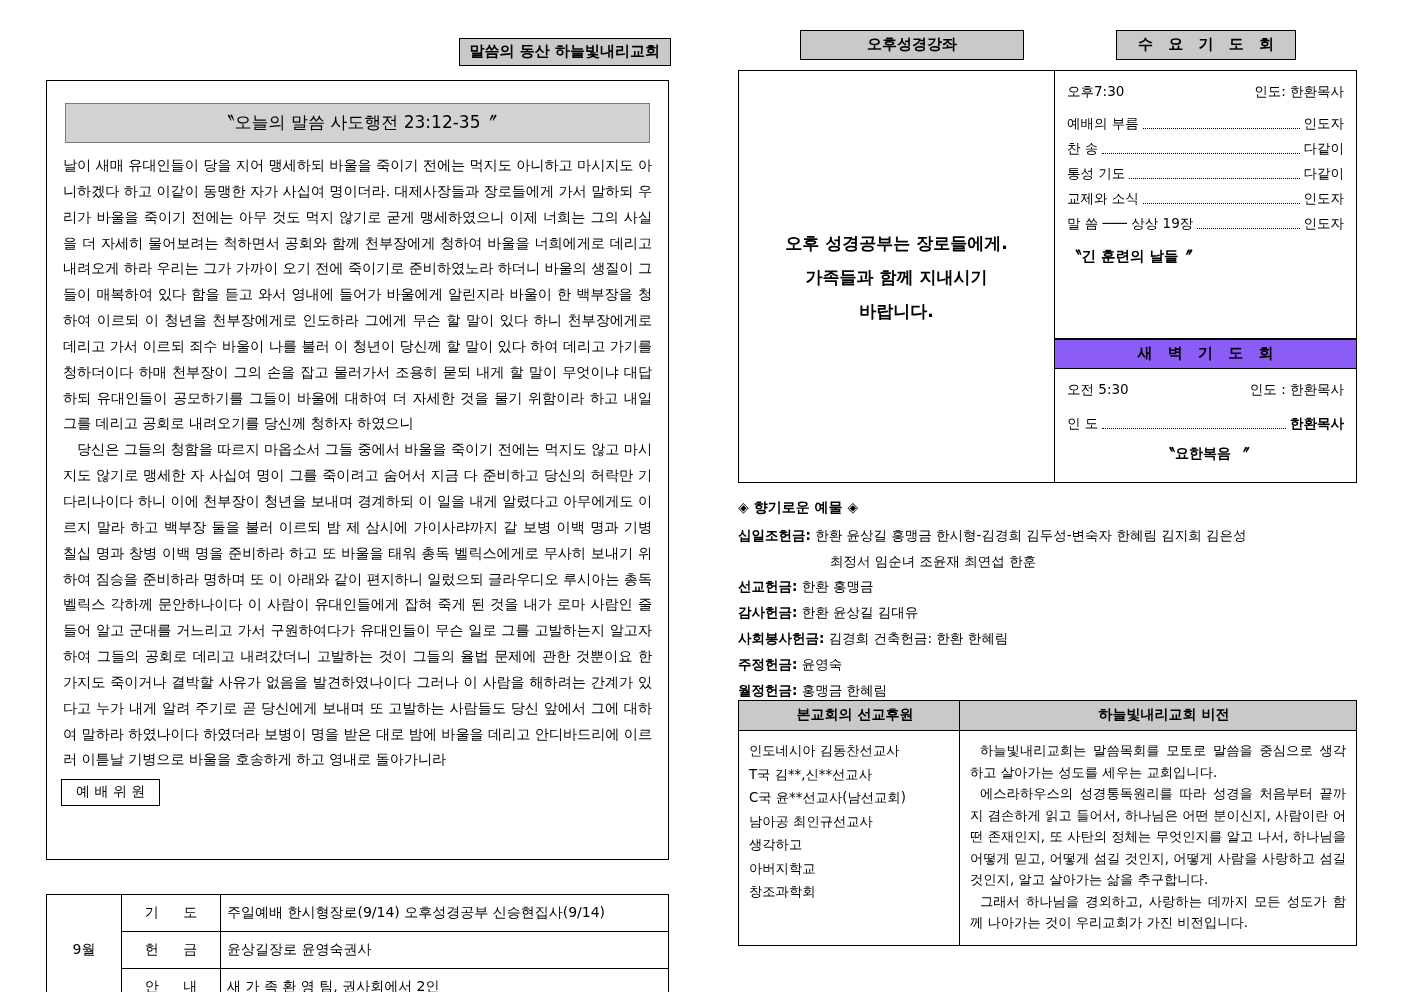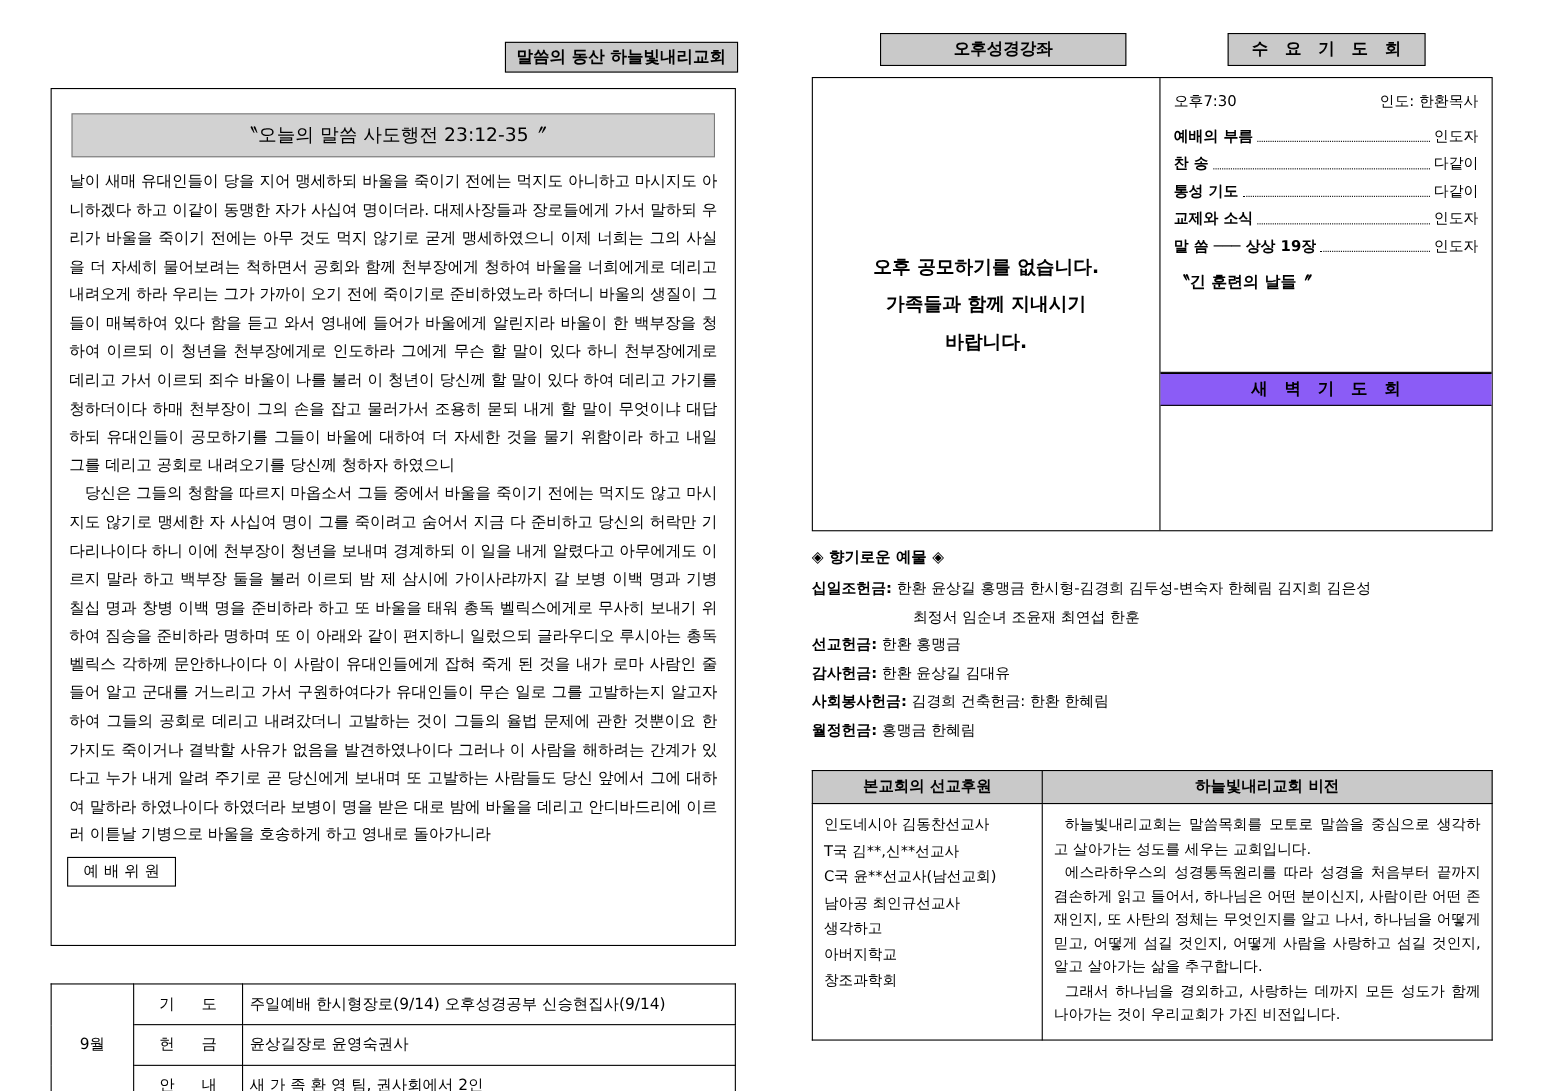--- a/index.html
+++ b/index.html
@@ -107,21 +107,21 @@
   }
   .rb-right{
     position:absolute;left:316px;top:0;right:0;bottom:0;
   }
   .wed-panel{
     position:relative;height:268px;border-bottom:1px solid #000;
     box-sizing:border-box;padding:12px 12px 0 12px;font-size:13.5px;
   }
   .wed-head{display:flex;justify-content:space-between;margin-bottom:14px;}
   .order-row{display:flex;align-items:flex-end;margin-bottom:7px;font-size:13.5px;}
-  .order-name{white-space:nowrap;font-weight:bold;}
+  .order-name{white-space:nowrap;}
   .order-dots{
     flex:1;
     border-bottom:1.5px dotted #000;
     margin:0 4px 4px 4px;
     height:9px;
   }
   .order-who{white-space:nowrap;}
   .wed-quote{font-weight:bold;font-size:14.5px;margin-top:14px;}
 
   .dawn-title{
@@ -148,21 +148,21 @@
   .bot-table{
     position:absolute;left:0;top:670px;width:619px;
     border-collapse:collapse;
     table-layout:fixed;
   }
   .bot-table th{
     border:1px solid #000;
     background:#c9c9c9;
     font-size:14px;
     font-weight:bold;
-    padding:5px 0 6px 0;
+    padding:5px 0 6px 12px;
     text-align:center;
   }
   .bot-table td{
     border:1px solid #000;
     vertical-align:top;
     padding:9px 10px;
     font-size:13.3px;
     line-height:1.62;
     height:196px;
   }
@@ -208,21 +208,21 @@
 
   <div class="right-col">
 
     <div class="pill pill-lecture">오후성경강좌</div>
     <div class="pill pill-wed">수 요 기 도 회</div>
 
     <div class="right-box">
 
       <div class="rb-left">
         <div class="notice">
-          <div>오후 공모하기를 없습니다.</div>
+          <div>오후 성경공부는 장로들에게.</div>
           <div>가족들과 함께 지내시기</div>
           <div>바랍니다.</div>
         </div>
       </div>
 
       <div class="rb-right">
 
         <div class="wed-panel">
           <div class="wed-head">
             <span>오후7:30</span>
@@ -252,20 +252,32 @@
           <div class="order-row">
             <span class="order-name">말      씀 ─── 상상 19장</span>
             <span class="order-dots"></span>
             <span class="order-who">인도자</span>
           </div>
 
           <div class="wed-quote">〝긴 훈련의 날들〞</div>
         </div>
 
         <div class="dawn-title">새 벽 기 도 회</div>
+        <div class="dawn-body">
+          <div class="dawn-head">
+            <span>오전 5:30</span>
+            <span>인도 : 한환목사</span>
+          </div>
+          <div class="order-row">
+            <span class="order-name">인       도</span>
+            <span class="order-dots"></span>
+            <span class="order-who" style="font-weight:bold;">한환목사</span>
+          </div>
+          <div class="dawn-quote">〝요한복음 〞</div>
+        </div>
 
       </div>
     </div>
 
     <div class="offer">
       <div class="offer-head">◈  향기로운 예물 ◈</div>
 
       <div class="offer-line">
         <span class="offer-label">십일조헌금:</span>
         <span>한환 윤상길 홍맹금 한시형-김경희 김두성-변숙자 한혜림 김지희 김은성</span>
@@ -277,20 +289,24 @@
         <span class="offer-label">선교헌금:</span>
         <span>한환 홍맹금</span>
       </div>
       <div class="offer-line">
         <span class="offer-label">감사헌금:</span>
         <span>한환 윤상길 김대유</span>
       </div>
       <div class="offer-line">
         <span class="offer-label">사회봉사헌금:</span>
         <span>김경희   건축헌금: 한환 한혜림</span>
+      </div>
+      <div class="offer-line">
+        <span class="offer-label">주정헌금:</span>
+        <span>윤영숙</span>
       </div>
       <div class="offer-line">
         <span class="offer-label">월정헌금:</span>
         <span>홍맹금 한혜림</span>
       </div>
     </div>
 
     <table class="bot-table">
       <tbody>
           <tr>

